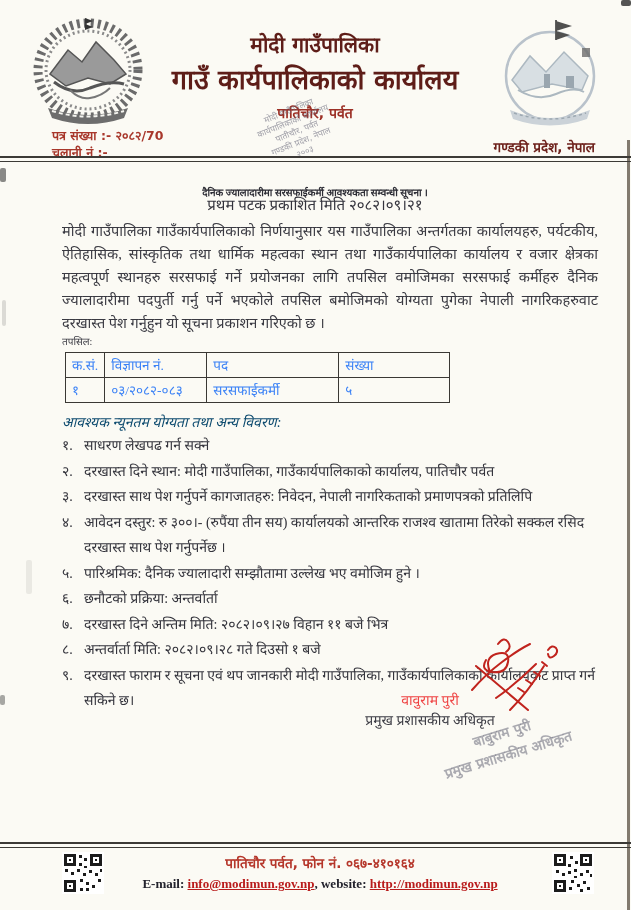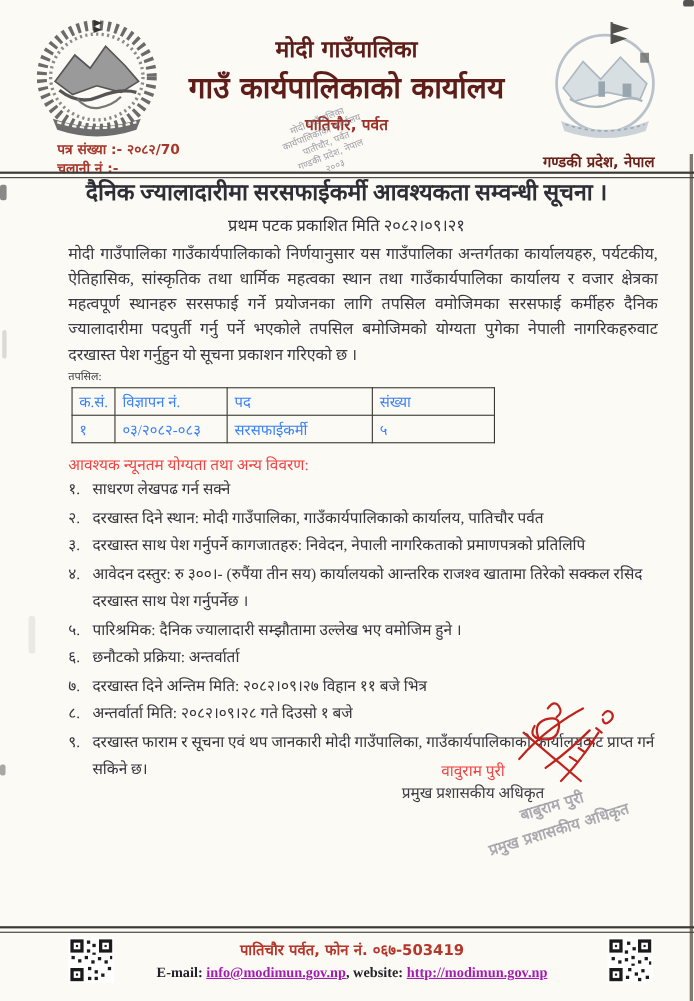--- a/index.html
+++ b/index.html
@@ -32,30 +32,30 @@
     color:rgba(105,105,122,.62); font-size:8.5px; line-height:11px;
     font-family:"DejaVu Sans","Liberation Sans",sans-serif;
   }
   .refs-left { position:absolute; left:52px; top:127px; font-family:"DejaVu Sans","Liberation Sans",sans-serif; font-weight:bold; font-size:12.5px; color:#a8372b; line-height:17px; }
   .province { position:absolute; right:36px; top:138px; font-family:"DejaVu Sans","Liberation Sans",sans-serif; font-weight:bold; font-size:13.5px; color:#6d211b; }
   .rule-double { position:absolute; left:0; width:631px; height:6px; border-top:2.5px solid #3c3a36; border-bottom:1.5px solid #3c3a36; }
   .rule-top { top:156px; }
   .rule-bottom { top:842px; }
 
   
-  .n-title { position:absolute; left:60px; top:160px; width:510px; text-align:center; font-weight:bold; font-size:21px; color:#2e2e36; }
+  .n-title { position:absolute; left:60px; top:185px; width:510px; text-align:center; font-weight:bold; font-size:10px; color:#2e2e36; }
   .n-pub   { position:absolute; left:60px; top:194px; width:510px; text-align:center; font-size:15px; color:#33333c; }
   .n-body  { position:absolute; left:62px; top:220px; width:536px; font-size:14.5px; line-height:23px; text-align:justify; color:#3a3a42; }
   .tapasil { position:absolute; left:62px; top:334px; font-size:10px; color:#3a3a42; }
 
   table.vacancy { position:absolute; left:65px; top:352px; border-collapse:collapse; font-size:13.5px; color:#3b82f6; }
   table.vacancy th, table.vacancy td { border:1.6px solid #3a3834; padding:2px 6px; height:25px; font-weight:normal; text-align:left; vertical-align:middle; }
   .c0{width:38px;} .c1{width:102px;} .c2{width:132px;} .c3{width:111px;}
 
-  .qual-head { position:absolute; left:62px; top:412px; font-size:14px; color:#ef4444; }
+  .qual-head { position:absolute; left:62px; top:412px; font-size:14px; color:#0c4a6e;font-style:italic; }
   .qual-list { position:absolute; left:62px; top:433px; width:540px; font-size:14px; line-height:25.5px; color:#34343c; }
   .q-item { display:flex; }
   .q-num { width:22px; flex:0 0 22px; }
   .q-text { flex:1; }
 
   
   .sig-scribble { position:absolute; left:462px; top:628px; width:110px; height:92px; }
   .sig-name { position:absolute; left:330px; top:690px; width:200px; text-align:center; font-size:14px; color:#ef4444; }
   .sig-post { position:absolute; left:300px; top:710px; width:260px; text-align:center; font-size:14px; color:#3c3c44; }
   .sig-stamp {
@@ -64,21 +64,21 @@
     color:rgba(112,112,128,.58); font-size:14px; line-height:22px;
     font-family:"DejaVu Sans","Liberation Sans",sans-serif; font-weight:bold;
   }
 
   
   .qr { position:absolute; width:42px; height:42px; }
   .qr-left { left:62px; top:852px; }
   .qr-right { left:552px; top:852px; }
   .f-line1 { position:absolute; left:120px; top:854px; width:400px; text-align:center; font-family:"DejaVu Sans","Liberation Sans",sans-serif; font-weight:bold; font-size:13.5px; color:#b5362a; }
   .f-line2 { position:absolute; left:90px; top:876px; width:460px; text-align:center; font-weight:bold; font-size:13px; color:#23232d; }
-  .f-line2 a { color:#a21caf; text-decoration:underline;margin-top:12px; }
+  .f-line2 a { color:#b91c1c; text-decoration:underline;margin-top:12px; }
 </style>
 </head>
 <body>
 
 <div class="page">
 
   <div class="scan-edge-right"></div>
   <div class="scan-mark m1"></div>
   <div class="scan-mark m2"></div>
   <div class="scan-mark m3"></div>
@@ -271,21 +271,21 @@
         <rect x="25" y="32" width="3" height="3"></rect>
         <rect x="31" y="29" width="3" height="3"></rect>
       <rect x="17" y="35" width="3" height="3"></rect>
         <rect x="35" y="35" width="3" height="3"></rect>
         <rect x="28" y="37" width="3" height="3"></rect>
       <rect x="38" y="22" width="2" height="3"></rect>
         <rect x="22" y="24" width="3" height="2"></rect>
     </g>
   </svg>
 
-  <div class="f-line1">पातिचौर पर्वत, फोन नं. ०६७-503419</div>
+  <div class="f-line1">पातिचौर पर्वत, फोन नं. ०६७-४१०१६४</div>
   <div class="f-line2">
     <span>E-mail:</span>
     <a href="#">info@modimun.gov.np</a><span>, </span>
     <span>website:</span>
     <a href="#">http://modimun.gov.np</a>
   </div>
 
 </div>
 
 </body></html>

